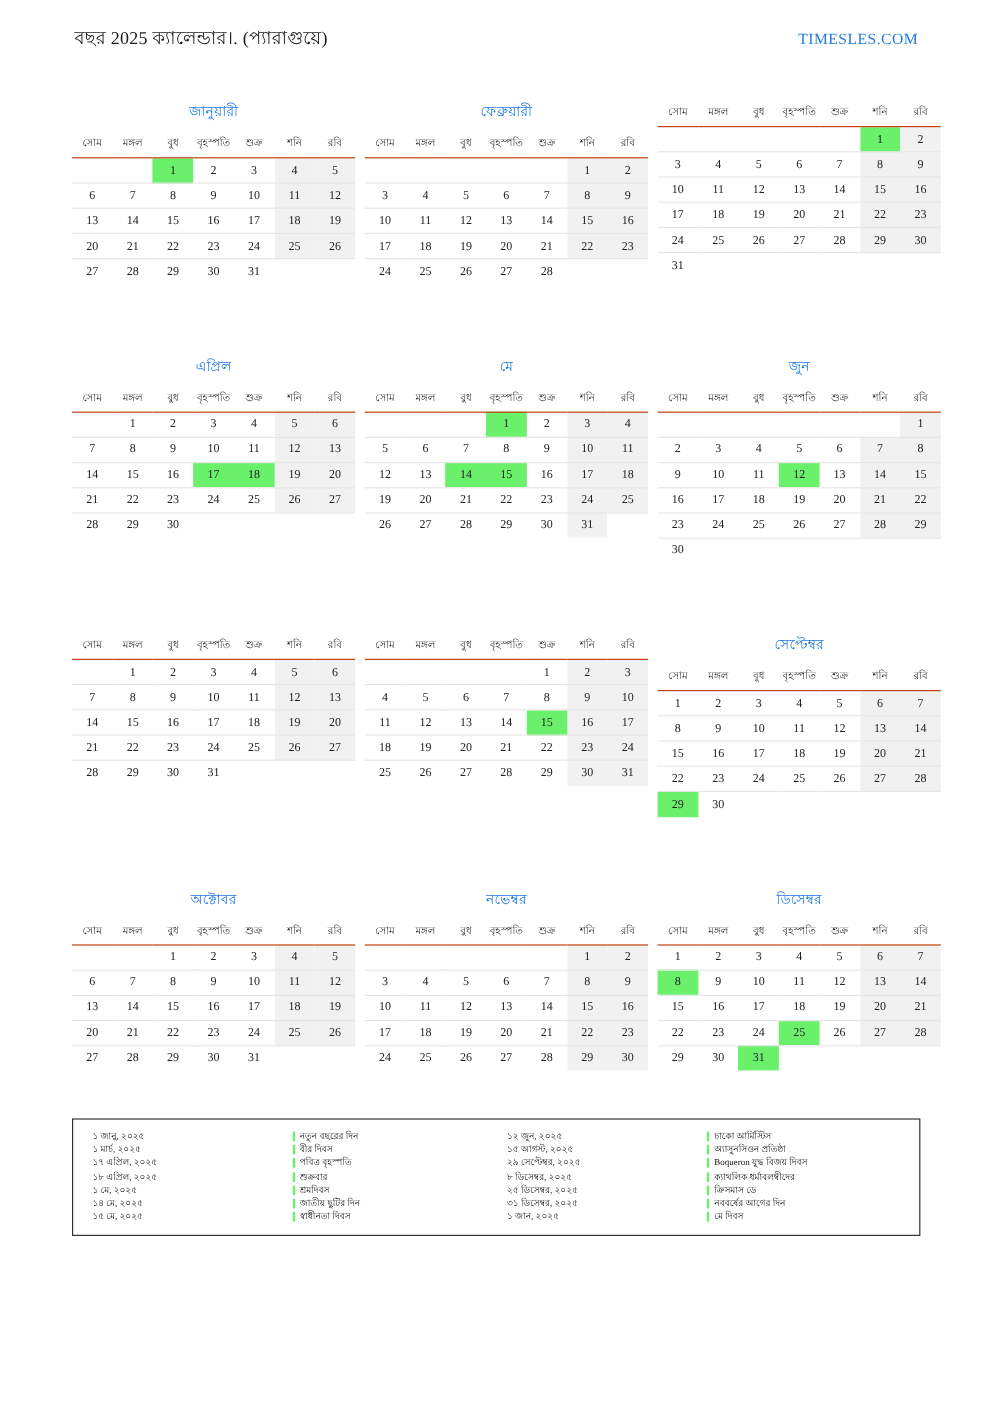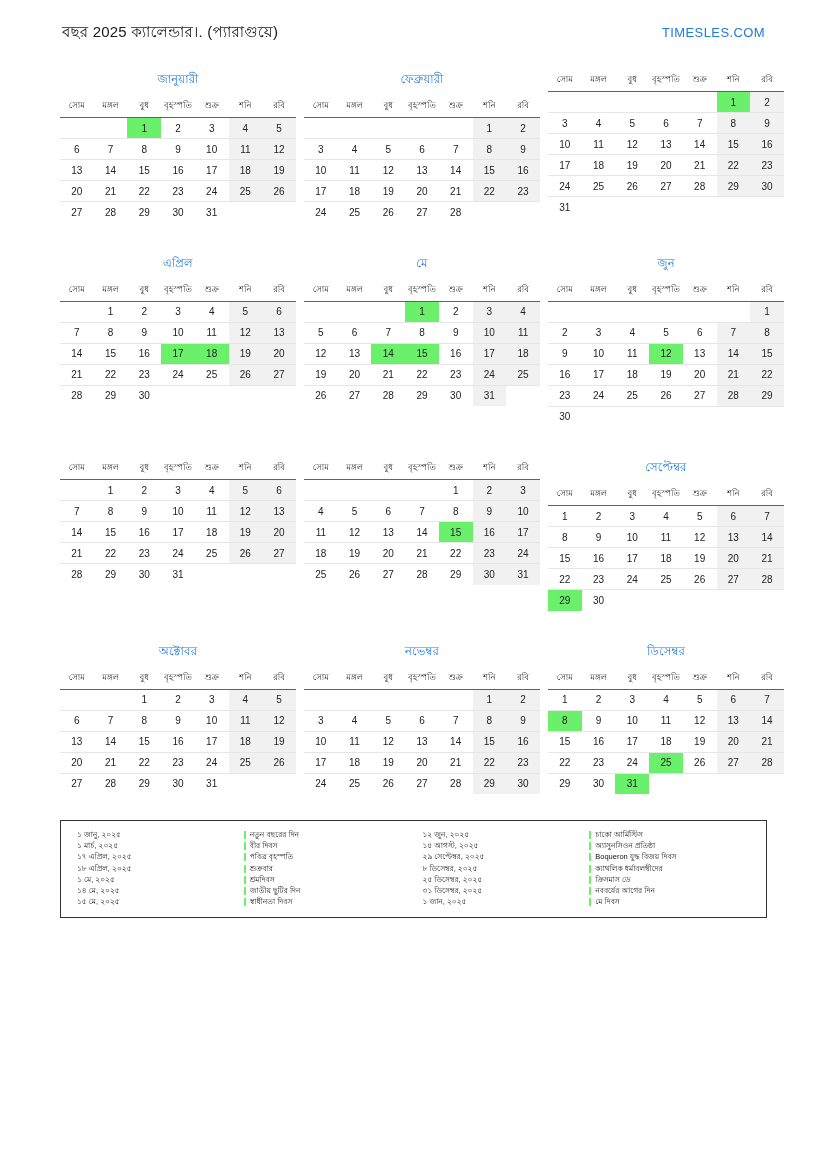--- a/index.html
+++ b/index.html
@@ -7,20 +7,21 @@
     margin: 0; padding: 0;
     width: 827px; height: 1169px;
     background: #ffffff;
     font-family: "Liberation Sans", sans-serif;
     color: #222;
   }
   .page {
     width: 827px; height: 1169px;
     position: relative;
     padding: 0;
+    font-family: Liberation Serif, serif;
   }
   .header {
     display: flex;
     align-items: baseline;
     justify-content: space-between;
     padding: 20px 62px 0 62px;
   }
   .header-title {
     font-size: 15px;
     color: #1a1a1a;
@@ -34,21 +35,21 @@
   .months-grid {
     margin-top: 22px;
     padding: 0 60px;
     display: grid;
     grid-template-columns: repeat(3, 1fr);
     grid-row-gap: 24px;
     grid-column-gap: 8px;
   }
   .month {
     width: 236px;
-    margin: 4px auto;
+    margin: 18px auto;
   }
   .month-name {
     text-align: center;
     font-size: 11.5px;
     color: #1f7ae0;
     margin-bottom: 7px;
     letter-spacing: .2px;
   }
   table.cal {
     border-collapse: collapse;

